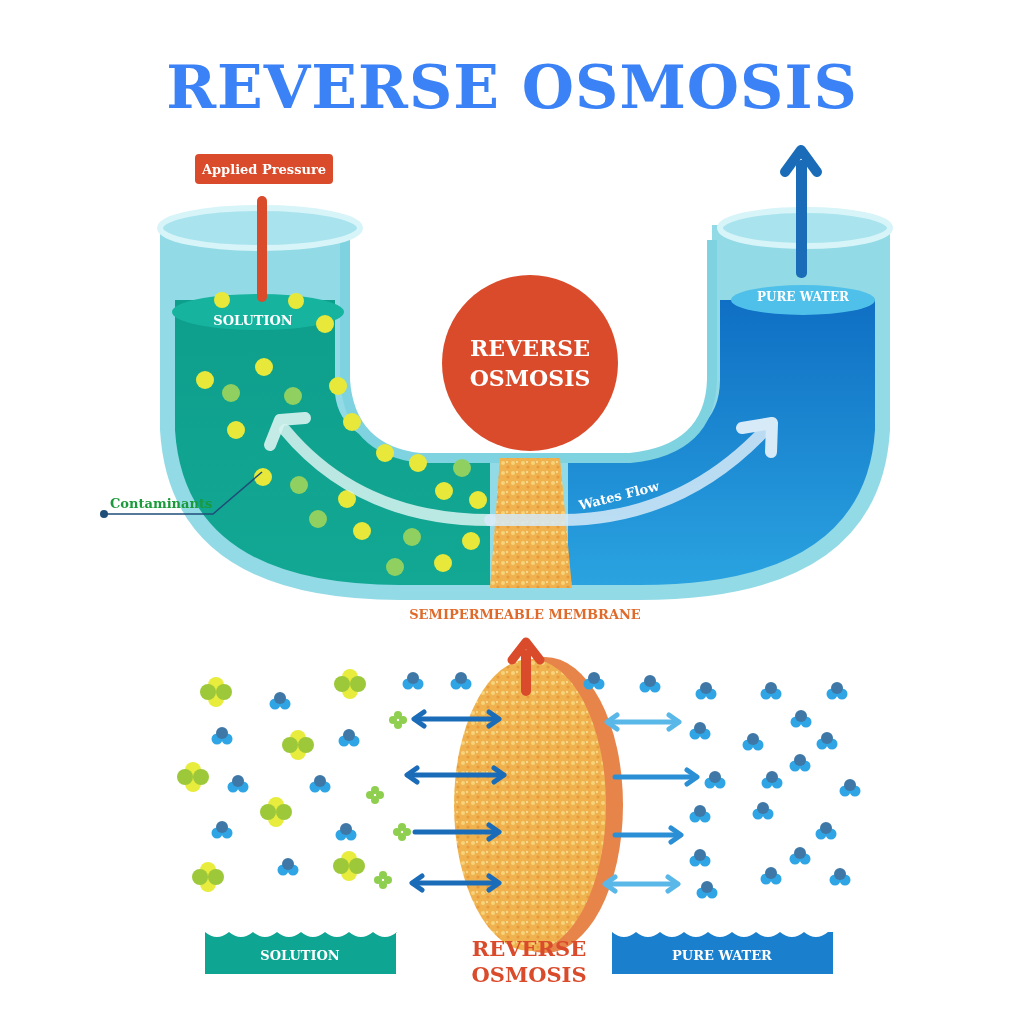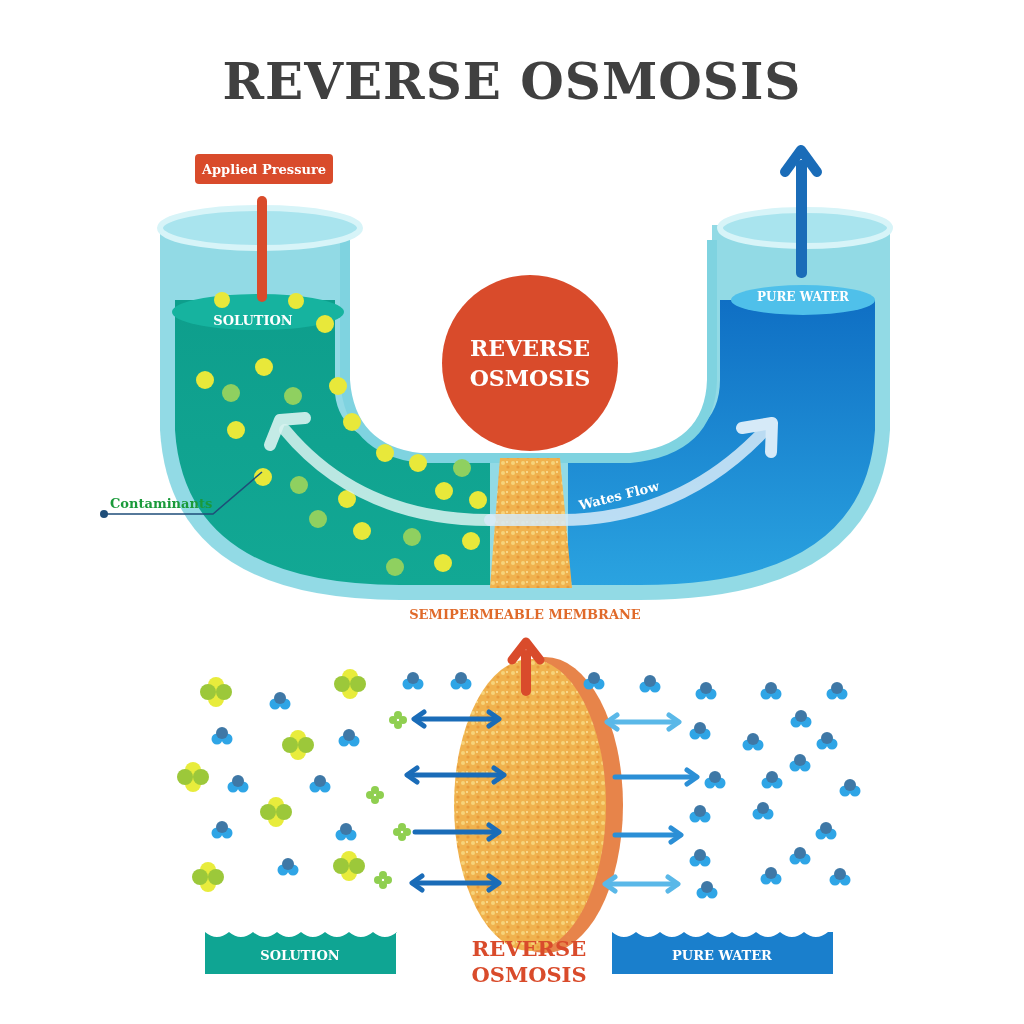--- a/index.html
+++ b/index.html
@@ -1,17 +1,17 @@
 <!DOCTYPE html>
 <html><head>
 <meta charset="utf-8">
 <style>
   html,body{margin:0;padding:0;background:#ffffff;}
   body{width:1024px;height:1024px;position:relative;overflow:hidden;font-family:"DejaVu Serif",serif;}
-  .title{position:absolute;left:0;top:52px;width:1024px;text-align:center;font-family:"DejaVu Serif",serif;font-weight:bold;font-size:50px;color:#404040;letter-spacing:1px;}
+  .title{position:absolute;left:0;top:52px;width:1024px;text-align:center;font-family:"DejaVu Serif",serif;font-weight:bold;font-size:60px;color:#3b82f6;letter-spacing:1px;}
   svg{position:absolute;left:0;top:0;}
   .lbl{font-family:"DejaVu Serif",serif;font-weight:bold;}
 </style>
 </head>
 <body>
 
 <div class="title">REVERSE OSMOSIS</div>
 
 <svg width="1024" height="1024" viewBox="0 0 1024 1024">
   <defs>

